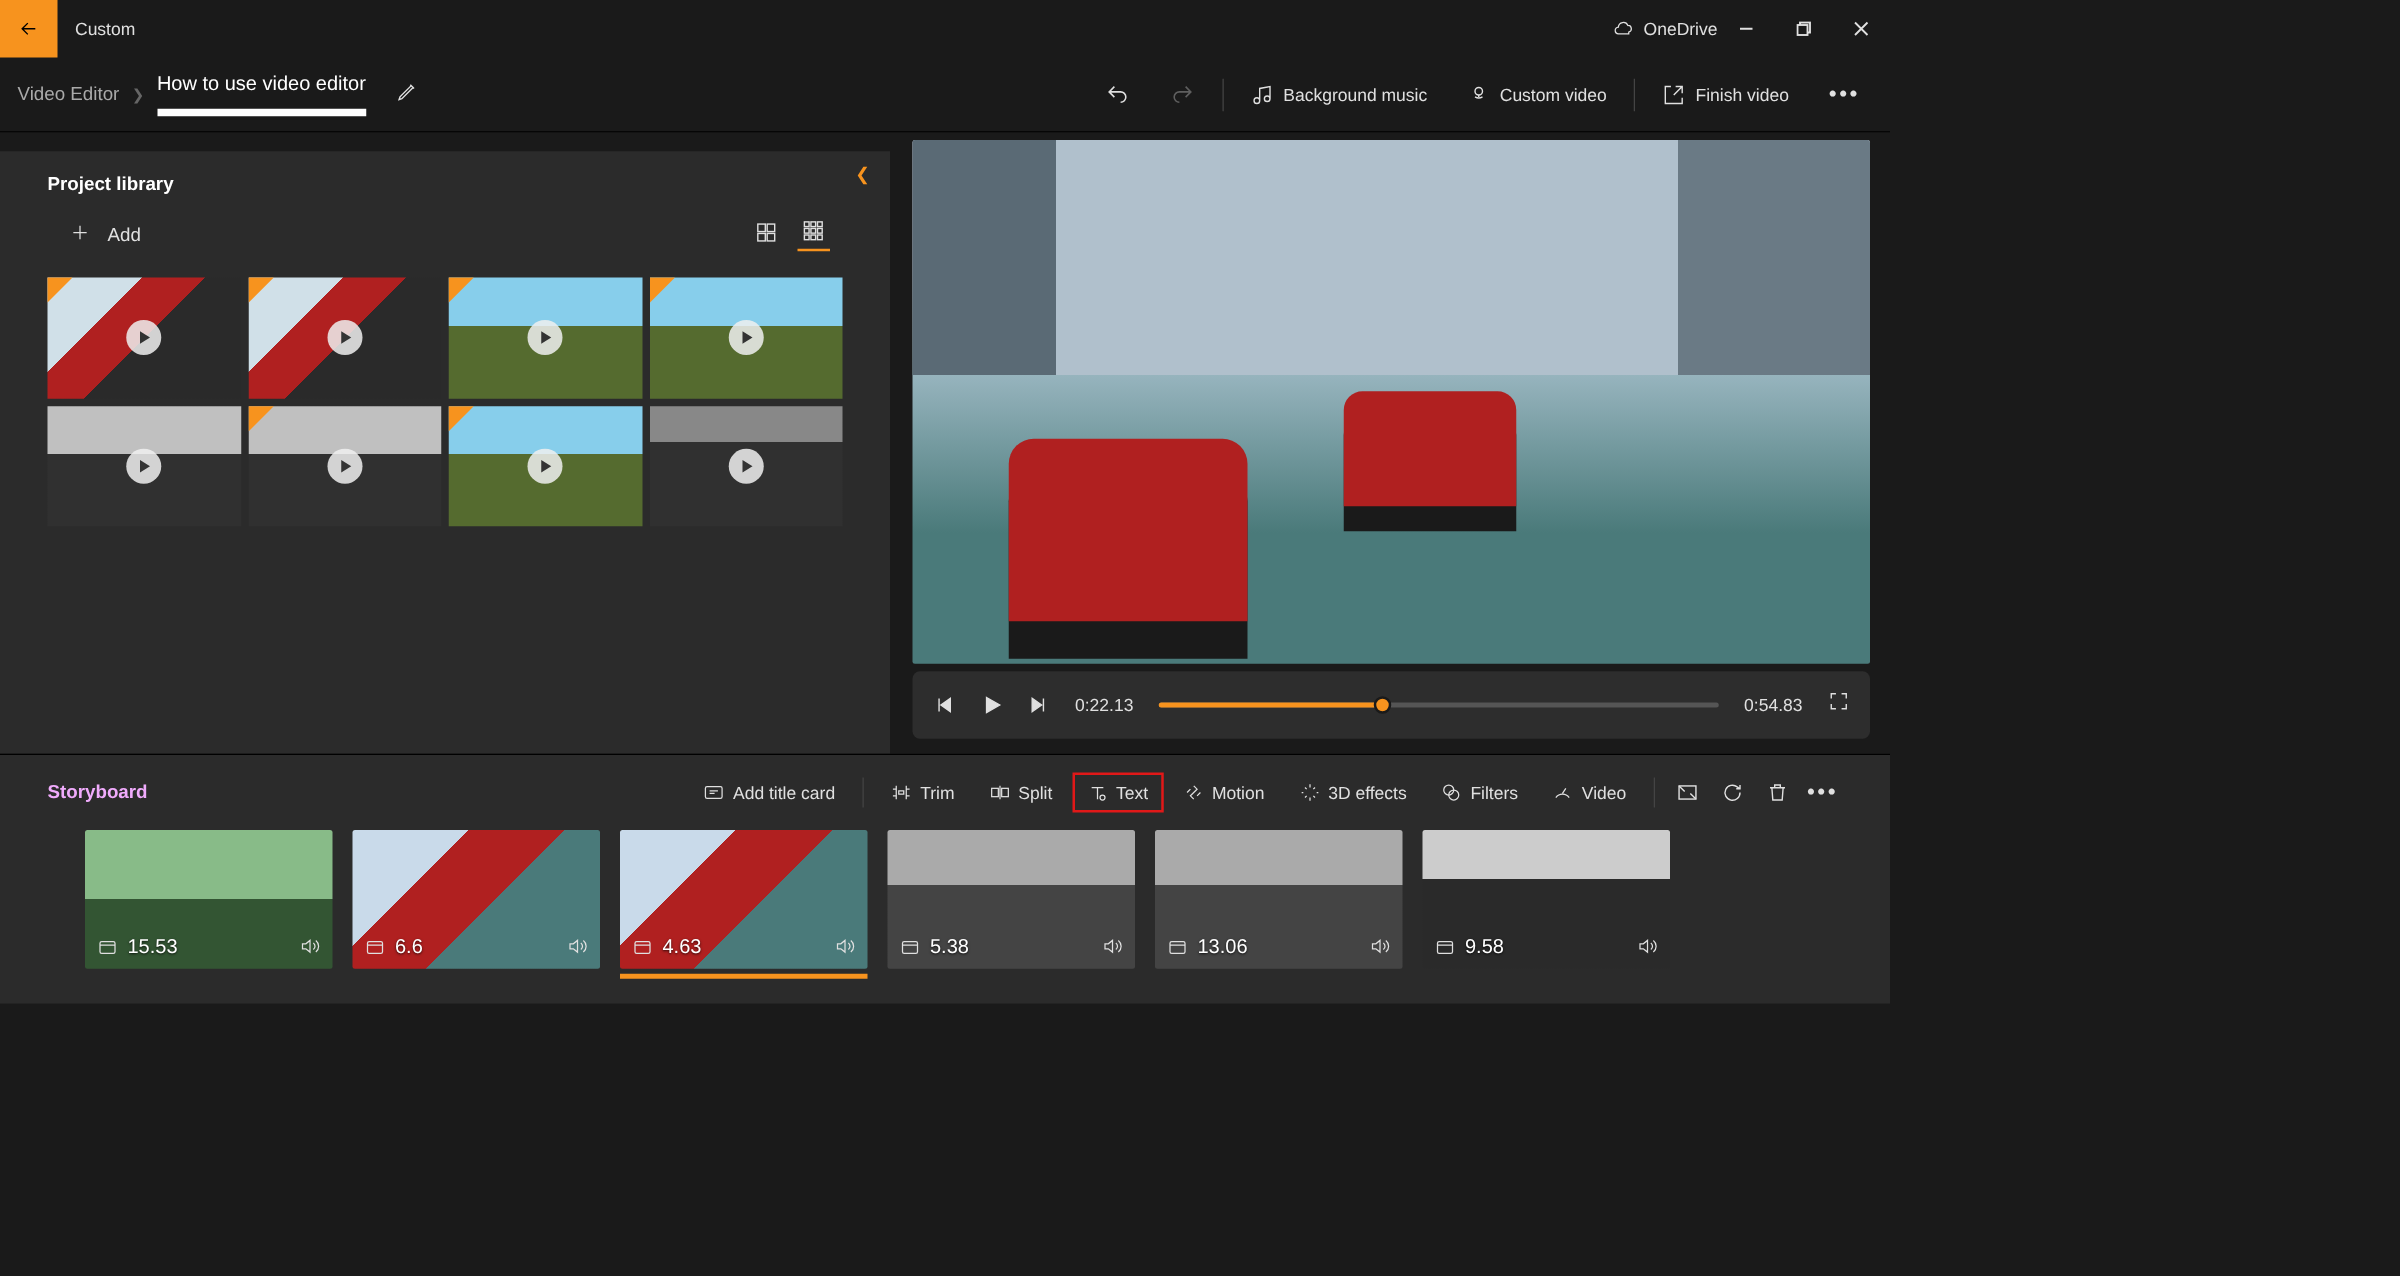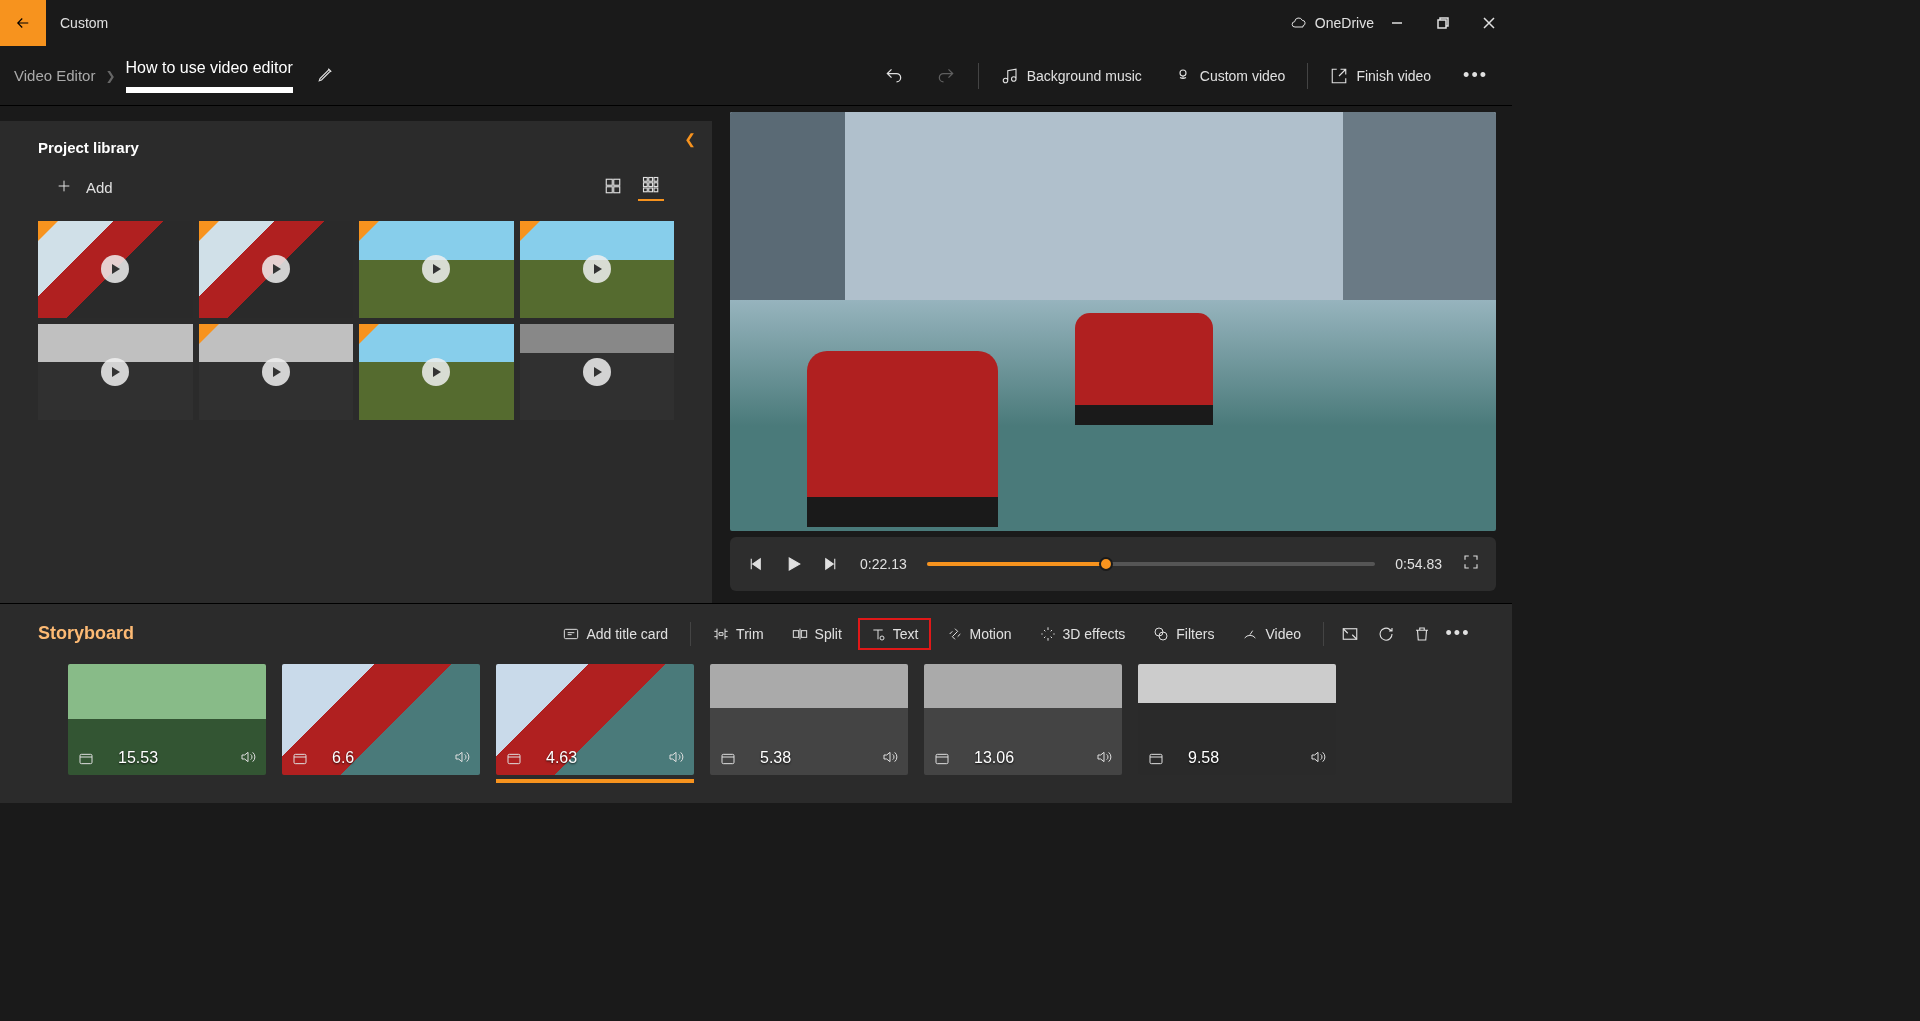--- a/index.html
+++ b/index.html
@@ -47,33 +47,33 @@
 .player { height: 54px; background: #2d2d2d; margin-top: 6px; border-radius: 6px; display: flex; align-items: center; padding: 0 16px; gap: 20px; }
 .pbtn { width: 18px; height: 18px; display: inline-flex; cursor: pointer; }
 .pbtn svg { fill: #e0e0e0; }
 .time { font-size: 14px; color: #e0e0e0; }
 .track { flex: 1; height: 4px; background: #555; position: relative; border-radius: 2px; }
 .track-fill { position:absolute; left:0; top:0; height:100%; background:#f7931e; border-radius:2px; }
 .track-thumb { position:absolute; top:50%; transform:translate(-50%,-50%); width:14px; height:14px; border-radius:50%; background:#f7931e; border:2px solid #1a1a1a;}
 .fullscreen-btn { cursor: pointer; }
 .bottom { background: #2b2b2b; border-top: 1px solid #000; padding: 14px 38px 28px 38px; display: flex; flex-direction: column; gap: 14px;}
 .sb-header { display: flex; align-items: center; }
-.sb-title { font-size: 18px; font-weight: 600; color: #fdba74; }
+.sb-title { font-size: 15px; font-weight: 600; color: #f0abfc; }
 .sb-tools { margin-left: auto; display: flex; align-items: center; gap: 4px; }
 .tool-btn { display: flex; align-items: center; gap: 7px; padding: 6px 10px; font-size: 14px; cursor: pointer; color: #e0e0e0; border:2px solid transparent;}
 .tool-btn.highlight { border: 2.5px solid #e01818; }
 .tool-div { width: 1px; height: 24px; background: #444; margin: 0 6px; }
 .tool-icon-btn { width: 32px; height: 32px; display: flex; align-items: center; justify-content: center; cursor: pointer;}
 .clip-row { display: flex; gap: 16px; padding-left: 30px;}
 .clip { width: 198px; aspect-ratio: 16/9; background: linear-gradient(180deg,#88bb88 50%,#335533 50%); position: relative; cursor: pointer; border-radius: 2px;}
 .clip.redchair { background: linear-gradient(135deg,#c9daea 30%,#b02020 30%,#b02020 55%,#4a7a7a 55%);}
 .clip.tables { background: linear-gradient(180deg,#aaa 40%,#444 40%);}
 .clip.computer { background: linear-gradient(180deg,#ccc 35%,#2a2a2a 35%);}
 .clip.selected::after { content:""; position:absolute; bottom:-8px; left:0; width:100%; height:4px; background:#f7931e;}
-.clip-dur { position: absolute; bottom: 8px; left: 10px; display: flex; align-items: flex-end; gap: 24px; font-size: 16px; font-weight: 500; color: #fff; text-shadow: 0 1px 2px rgba(0,0,0,0.8);}
+.clip-dur { position: absolute; bottom: 8px; left: 10px; display: flex; align-items: center; gap: 8px; font-size: 16px; font-weight: 500; color: #fff; text-shadow: 0 1px 2px rgba(0,0,0,0.8);}
 .clip-audio { position: absolute; bottom: 10px; right: 10px; }
 .ico { display:inline-flex; width:16px; height:16px; }
 svg { stroke: #e0e0e0; stroke-width: 1.5; fill: none; }
 </style>
 </head>
 <body>
 
 <div class="titlebar">
   <div class="back-btn">
     <svg width="18" height="18" viewBox="0 0 24 24" stroke-width="2">

